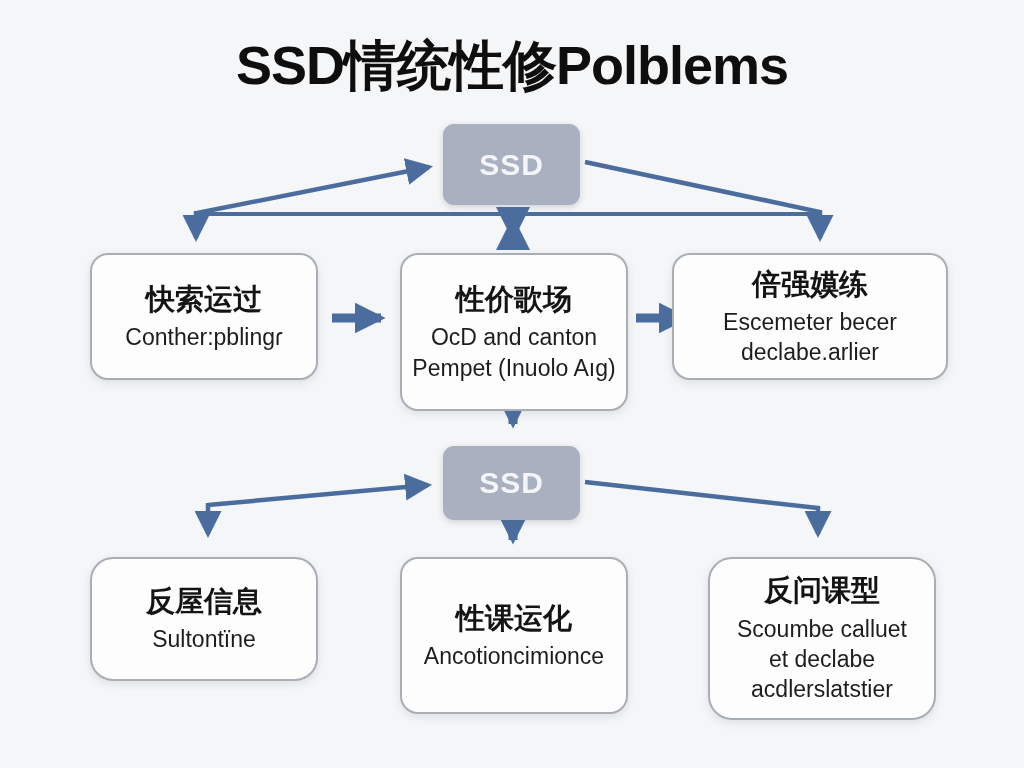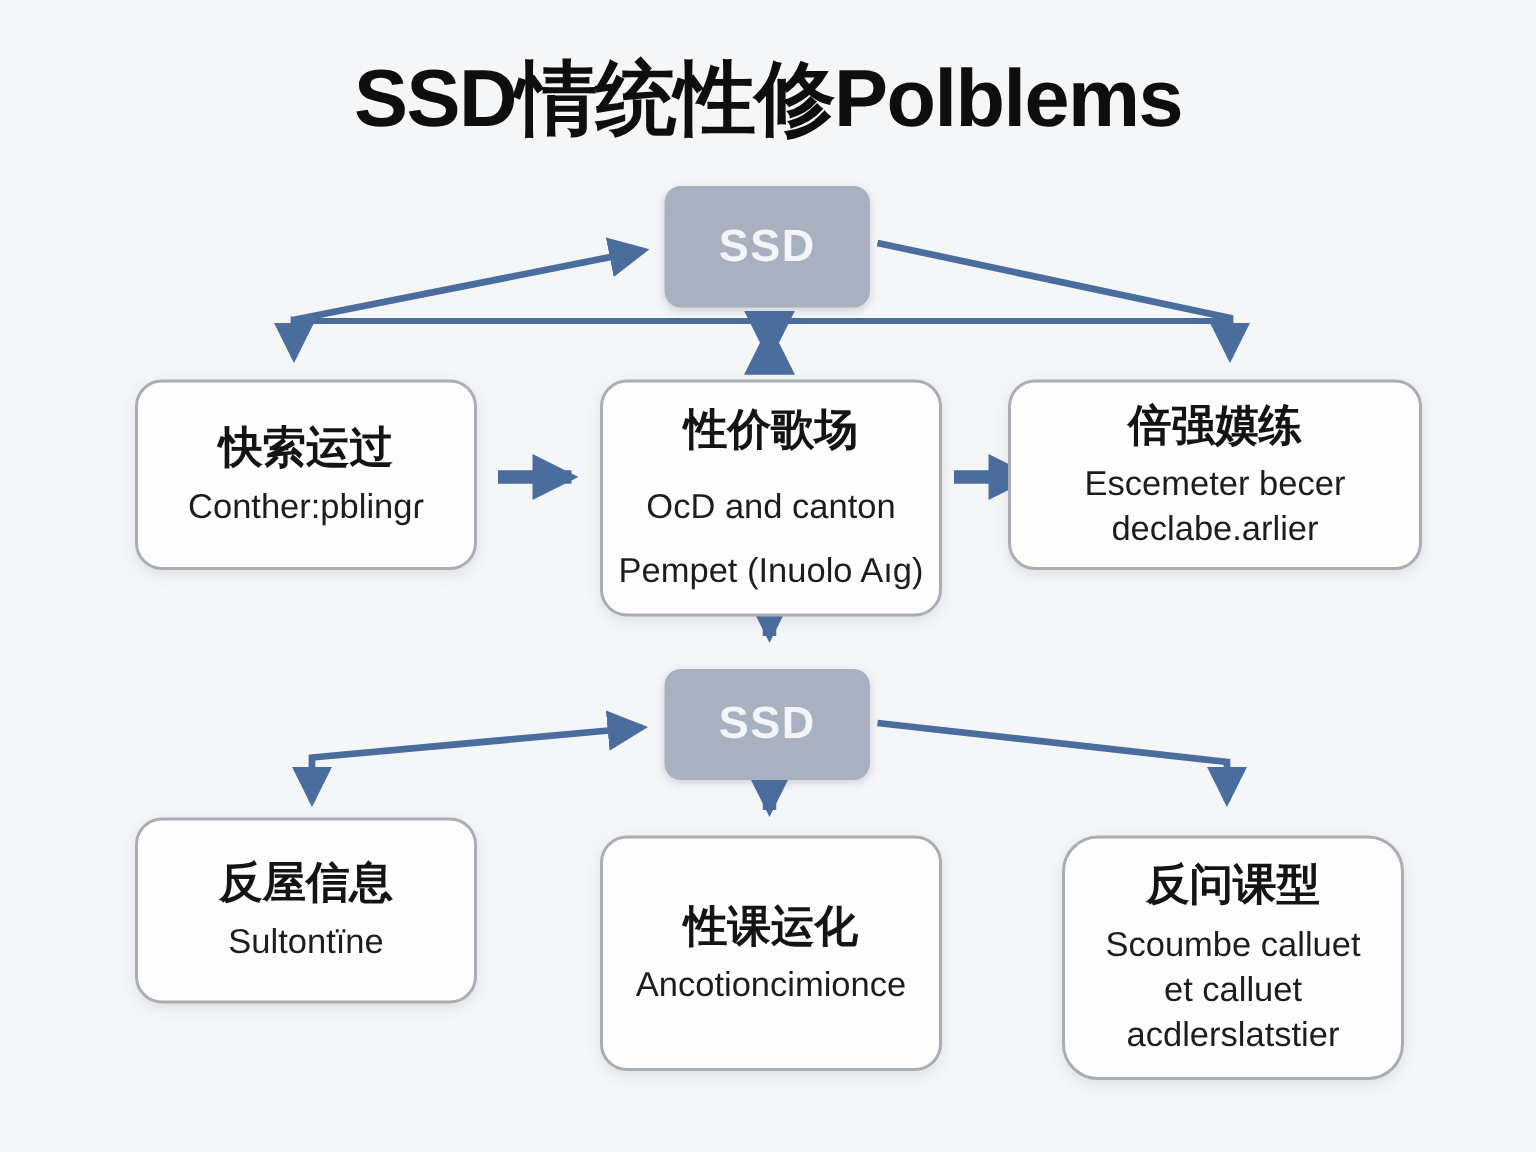--- a/index.html
+++ b/index.html
@@ -24,23 +24,23 @@
   .node-ssd-top{left:443px;top:124px;width:137px;height:81px;}
   .node-ssd-bottom{left:443px;top:446px;width:137px;height:74px;}
   .box{
     position:absolute;z-index:2;
     background:#fdfdfd;border:2px solid #a9aeb5;border-radius:18px;
     box-shadow:0 3px 9px rgba(100,110,125,.16);
     display:flex;flex-direction:column;align-items:center;justify-content:center;
     text-align:center;padding:6px 10px;box-sizing:border-box;
   }
   .box-top-left{left:90px;top:253px;width:228px;height:127px;}
-  .box-top-middle{left:400px;top:253px;width:228px;height:158px;gap:12px;}
+  .box-top-middle{left:400px;top:253px;width:228px;height:158px;}
   .box-top-right{left:672px;top:253px;width:276px;height:127px;}
-  .box-bottom-left{left:90px;top:545px;width:228px;height:124px;}
+  .box-bottom-left{left:90px;top:557px;width:228px;height:124px;border-radius:23px;}
   .box-bottom-middle{left:400px;top:557px;width:228px;height:157px;}
   .box-bottom-right{left:708px;top:557px;width:228px;height:163px;border-radius:24px;}
   .box-title{font-size:29px;font-weight:bold;color:#141414;margin-bottom:5px;line-height:1.25;}
   .box-line{font-size:23px;color:#1d1d1d;line-height:1.32;}
 </style>
 </head>
 <body>
 
 <div class="stage">
 
@@ -114,17 +114,17 @@
   </div>
 
   <div class="box box-bottom-middle">
     <div class="box-title">性课运化</div>
     <div class="box-line">Ancotioncimionce</div>
   </div>
 
   <div class="box box-bottom-right">
     <div class="box-title">反问课型</div>
     <div class="box-line">Scoumbe calluet</div>
-    <div class="box-line">et calluet</div>
+    <div class="box-line">et declabe</div>
     <div class="box-line">acdlerslatstier</div>
   </div>
 
 </div>
 
 </body></html>

